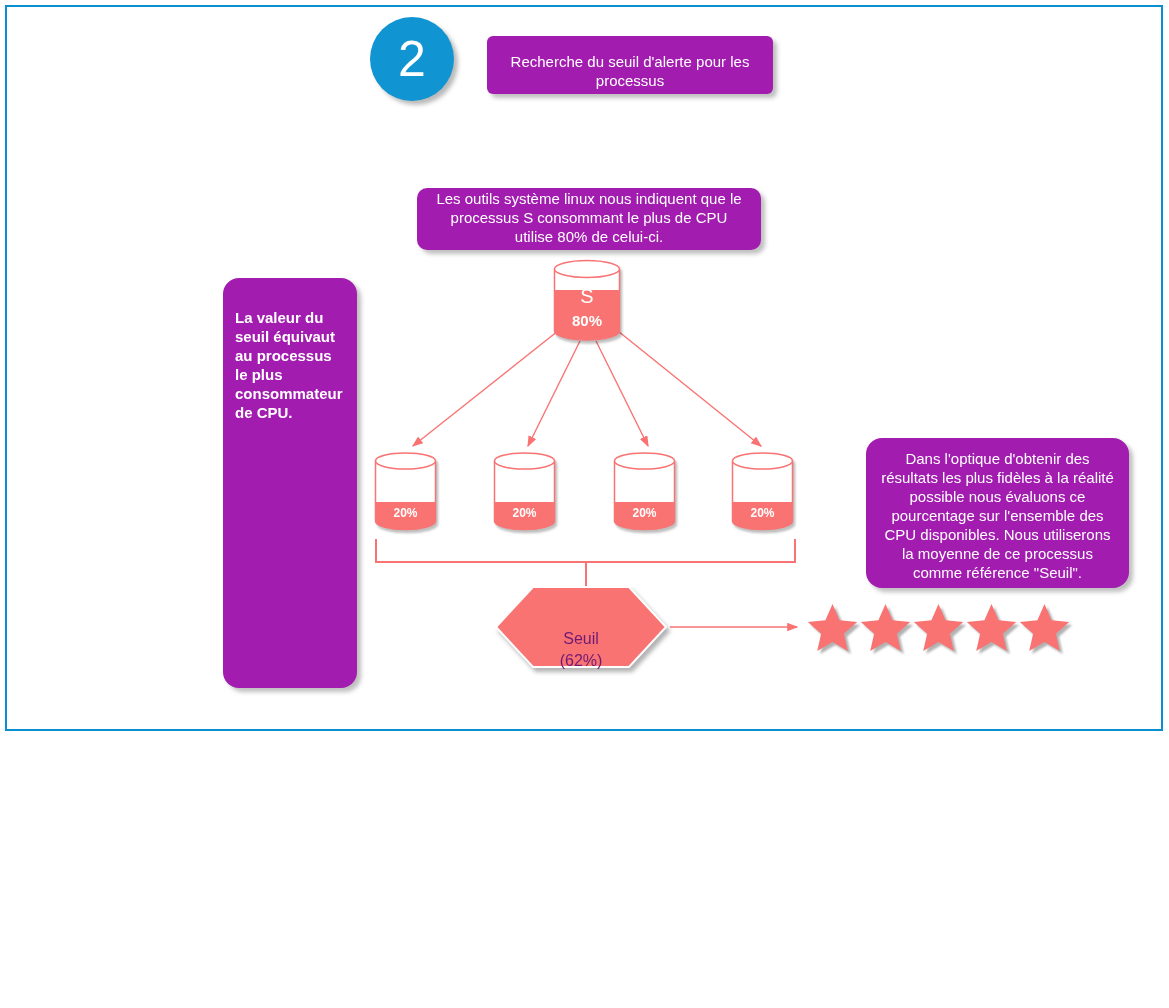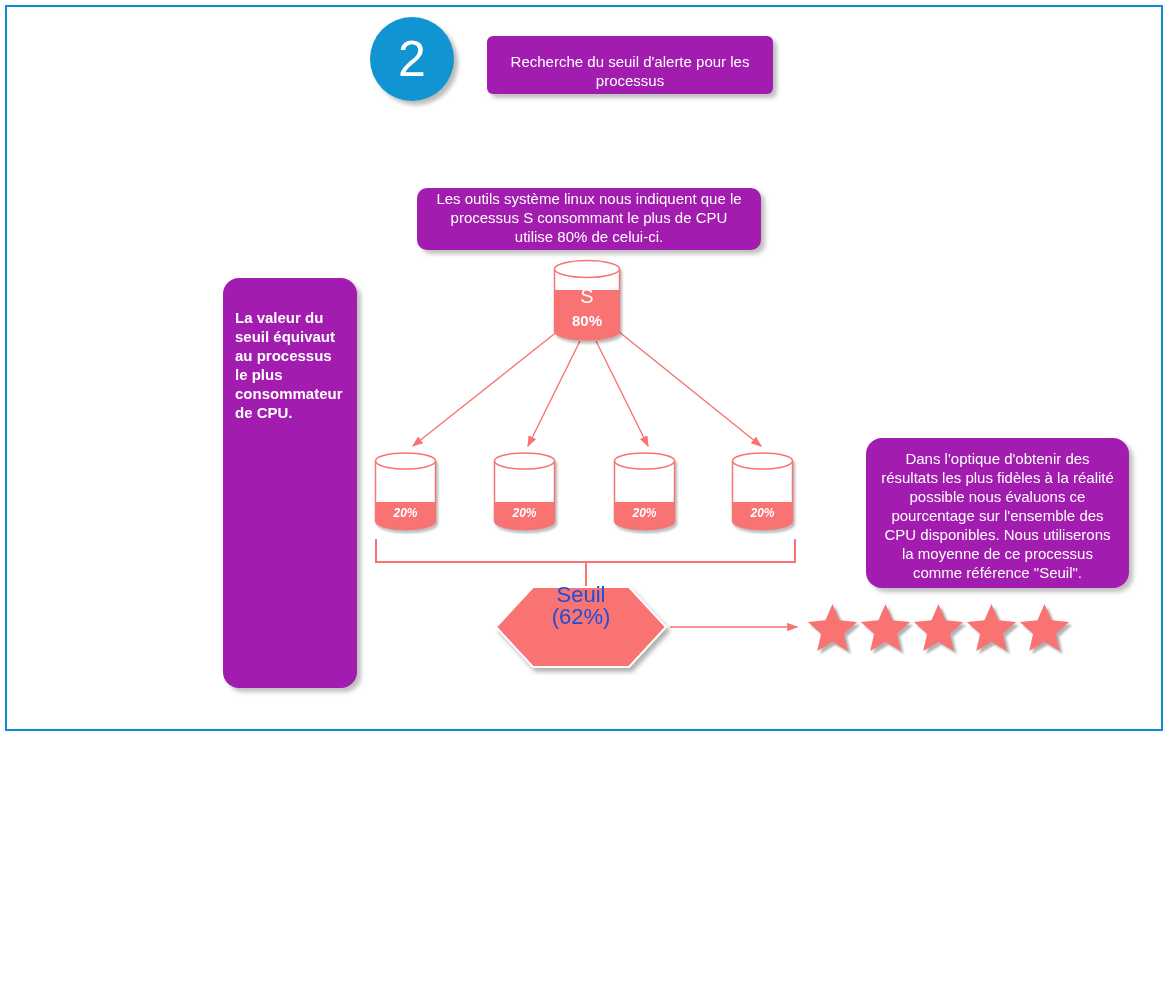--- a/index.html
+++ b/index.html
@@ -34,30 +34,30 @@
   .left-box p.bold { font-weight:bold; margin-bottom:38px; }
 
   .connector-layer { position:absolute; left:0; top:0; width:1169px; height:740px; pointer-events:none; }
 
   .cyl { position:absolute; }
   .cyl svg { display:block; filter:drop-shadow(2px 3px 1px rgba(0,0,0,0.25)); }
   .cyl .lbl { position:absolute; left:0; width:100%; text-align:center; color:#fff; }
   .cyl-big { left:553px; top:259px; width:68px; height:86px; }
   .cyl-big .lbl-name  { top:26px; font-size:20px; }
   .cyl-big .lbl-value { top:53px; font-size:15px; font-weight:bold; }
-  .cyl-small { width:63px; height:82px; top:452px;font-style:italic; }
+  .cyl-small { width:63px; height:82px; top:452px; }
   .cyl-small .lbl-value { top:54px; font-size:12px; font-weight:bold; }
   .cyl-1 { left:374px; } .cyl-2 { left:493px; } .cyl-3 { left:613px; } .cyl-4 { left:731px; }
 
   .hexagon { position:absolute; left:492px; top:584px; width:178px; height:88px; }
   .hexagon svg { display:block; filter:drop-shadow(3px 4px 2px rgba(0,0,0,0.3)); }
   .hexagon .hex-label {
     position:absolute; left:0; top:0; width:100%; height:100%;
-    display:flex; flex-direction:column; align-items:center; justify-content:flex-start;
-    color:#1d4ed8; font-size:22px; line-height:22px;
+    display:flex; flex-direction:column; align-items:center; justify-content:flex-end;
+    color:#701a75; font-size:16px; line-height:22px;
   }
 
   .star-row { position:absolute; left:806px; top:603px; width:280px; height:56px; display:flex; }
   .star-row svg { display:block; filter:drop-shadow(3px 3px 1px rgba(0,0,0,0.3)); }
 </style>
 </head>
 <body>
 
 <div class="canvas">
 

